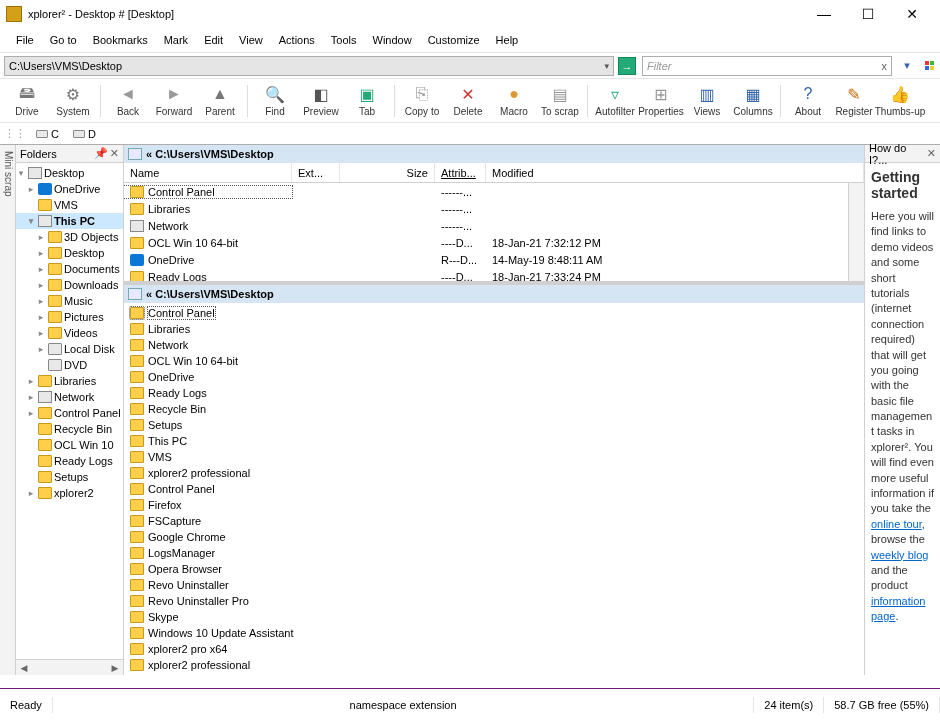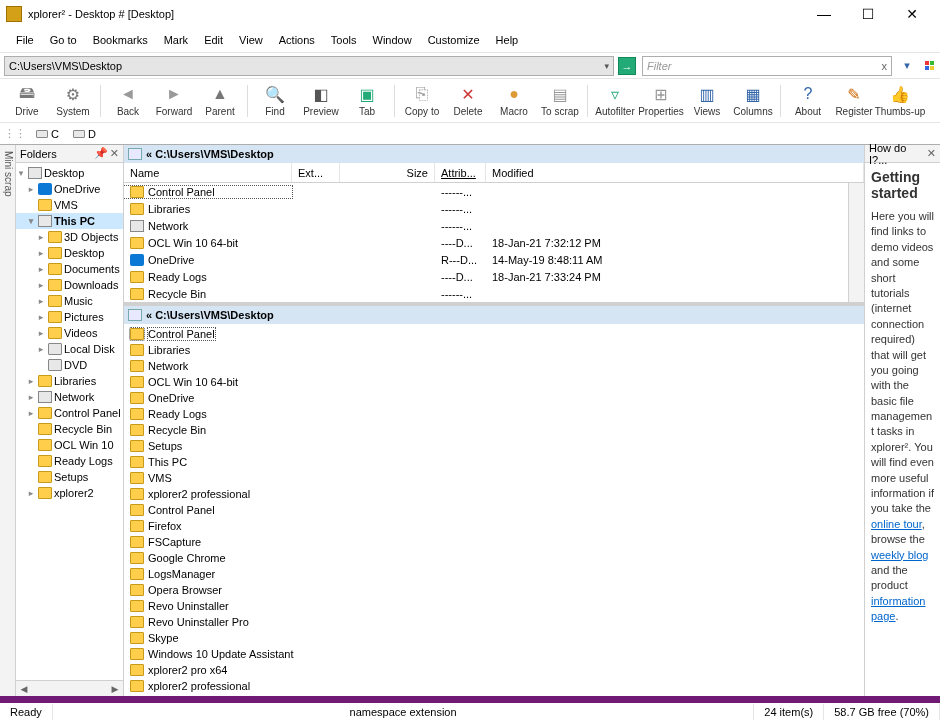--- a/index.html
+++ b/index.html
@@ -68,21 +68,21 @@
 .icon-grid { flex: 1; display: flex; flex-direction: column; flex-wrap: wrap; align-content: flex-start; padding: 2px 6px; overflow: hidden; }
 .ig-item { display: flex; align-items: center; gap: 4px; width: 170px; height: 16px; white-space: nowrap; }
 .ig-item.sel span { outline: 1px dotted #555; }
 .help { width: 76px; border-left: 1px solid #d0d0d0; display: flex; flex-direction: column; }
 .help-body { flex: 1; padding: 6px; overflow: hidden; font-size: 11px; color: #333; }
 .help-body h3 { font-size: 14px; font-weight: bold; margin-bottom: 8px; }
 .help-body a { color: #0066cc; }
 .tree-scroll { display: flex; height: 16px; border-top: 1px solid #d0d0d0; background: #f3f3f3; align-items: center; }
 .scrbtn { width: 16px; height: 16px; display: flex; align-items: center; justify-content: center; color: #666; font-size: 9px; }
 .scrtrack { flex: 1; }
-.status { display: flex; height: 24px; border-top: 7px solid #701a75; align-items: center; font-size: 11px; }
+.status { display: flex; height: 32px; border-top: 1px solid #701a75; align-items: center; font-size: 11px; margin-top: 13px; }
 .status .sseg { padding: 2px 10px; border-right: 1px solid #e5e5e5; }
 .status .flex1 { flex: 1; }
 .vscroll { width: 16px; background: #f3f3f3; border-left: 1px solid #d0d0d0; }
 </style>
 </head>
 <body>
 
 <div class="titlebar">
   <div class="app-icon"></div>
   <div class="title">xplorer² - Desktop # [Desktop]</div>
@@ -602,14 +602,14 @@
         <a href="#">online tour</a><span>, browse the </span><a href="#">weekly blog</a><span> and the product </span><a href="#">information page</a><span>.</span>
       </p>
     </div>
   </div>
 </div>
 
 <div class="status">
   <div class="sseg">Ready</div>
   <div class="sseg flex1" style="text-align:center;">namespace extension</div>
   <div class="sseg">24 item(s)</div>
-  <div class="sseg">58.7 GB free (70%)</div>
+  <div class="sseg">58.7 GB free (55%)</div>
 </div>
 
 </body></html>

